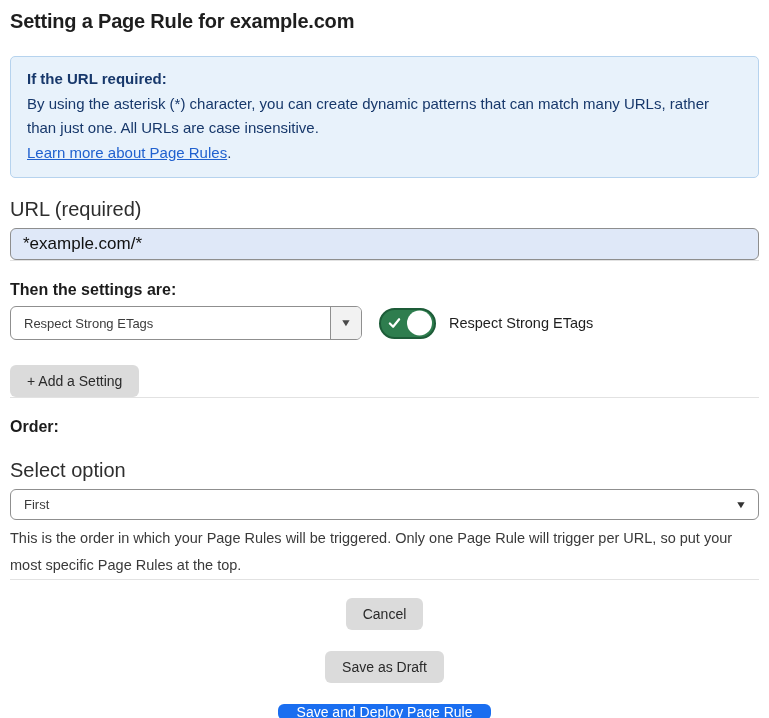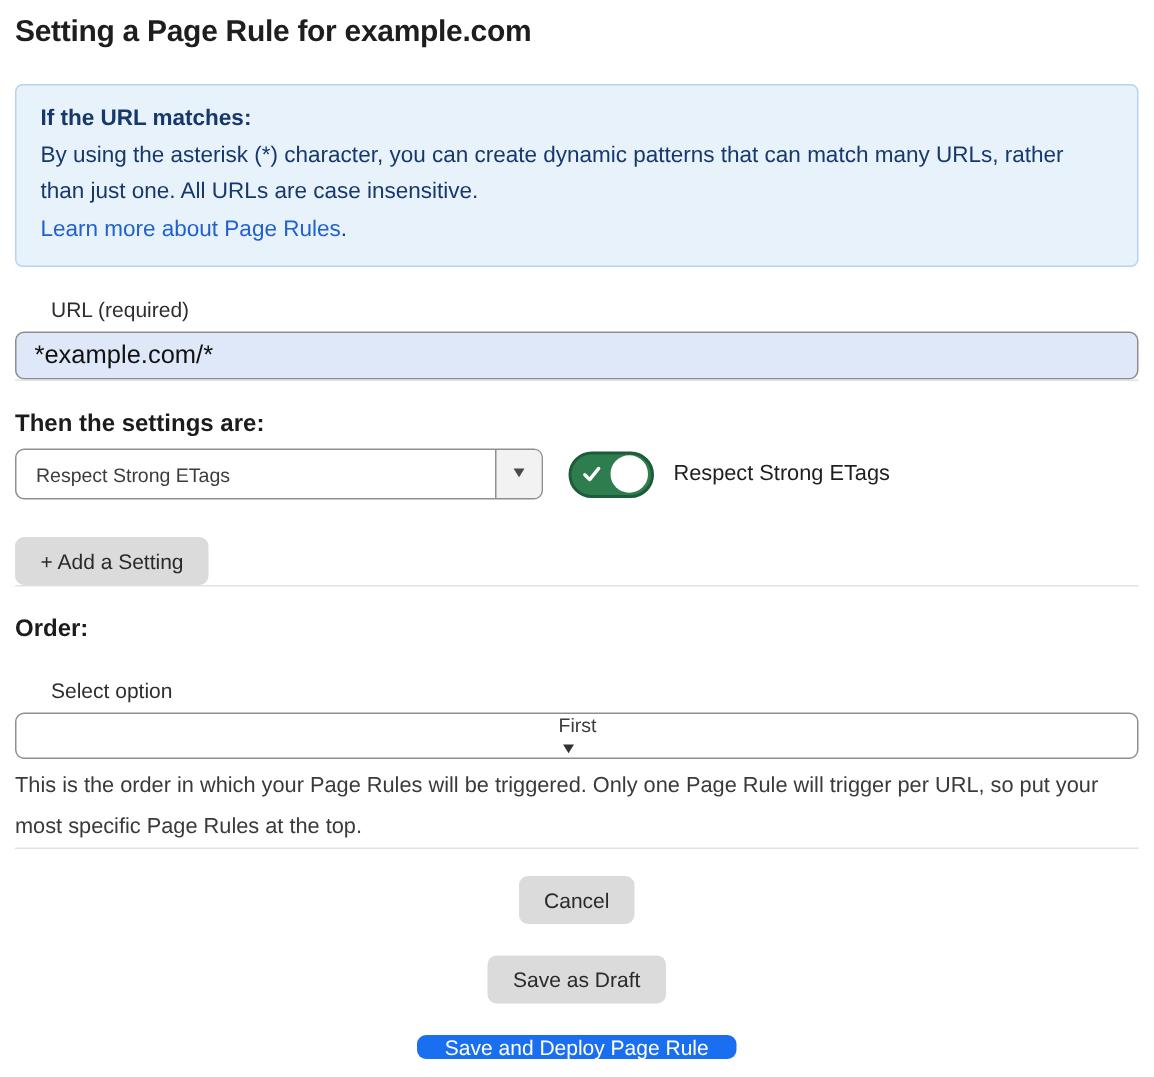--- a/index.html
+++ b/index.html
@@ -19,23 +19,23 @@
   .info-box {
     margin-top: 23px;
     background: var(--info-bg, #e8f2fb);
     border: 1px solid var(--info-border, #b6d3ee);
     border-radius: 5px;
     padding: 10px 16px 12px;
     color: var(--info-text, #17386b);
     font-size: 15px; line-height: 24.5px;
   }
   .info-heading { font-weight: 700; }
-  .info-link { color: var(--link, #2061cf); cursor: pointer; text-align: center; }
+  .info-link { color: var(--link, #2061cf); text-decoration: underline; cursor: pointer; text-align: center; }
 
-  .field-label { margin-top: 20px; font-size: 14px; color: #2e2e2e; margin-left: 24px; }
+  .field-label { margin-top: 20px; font-size: 20px; color: #2e2e2e; }
 
   .url-input {
     display: block; margin-top: 7px; width: 100%; height: 32px;
     background: var(--input-bg, #dfe8f8);
     border: 1px solid #8e8e8e; border-radius: 6px;
     padding: 0 12px; font-size: 17px; color: #111;
     font-family: "Liberation Sans", sans-serif; outline: none;
   }
 
   hr.divider { border: none; border-top: 1px solid #e2e2e2; margin: 0; }
@@ -75,39 +75,39 @@
   }
   .toggle-label { margin-left: 13px; font-size: 14.5px; color: #1f1f1f; }
 
   button { font-family: "Liberation Sans", sans-serif; cursor: pointer; border: none; }
   .gray-btn {
     background: var(--gray-button, #dbdbdb); color: #2a2a2a;
     height: 32px; padding: 0 17px; border-radius: 6px; font-size: 14px;
   }
   .add-setting-btn { margin-top: 25px; }
 
-  .order-select { margin-top: 7px; width: 100%; height: 31px; padding-right: 12px; flex-direction: column; }
+  .order-select { margin-top: 7px; width: 100%; height: 31px; padding-right: 12px; }
 
   .help-text { margin: 5px 0 0; font-size: 14.5px; line-height: 27px; color: #3a3a3a; }
 
   .footer { margin-top: 18px; display: flex; gap: 21px; align-items: center; flex-direction: column; }
   .blue-btn {
     background: var(--primary-blue, #1a6ef0); color: #ffffff;
     height: 16px; padding: 0 19px; border-radius: 6px; font-size: 14px;
   }
 </style>
 </head>
 <body>
 
 <div class="page">
 
   <h1 class="page-title">Setting a Page Rule for example.com</h1>
 
   <div class="info-box">
-    <div class="info-heading">If the URL matches:</div>
+    <div class="info-heading">If the URL required:</div>
     <div class="info-body">By using the asterisk (*) character, you can create dynamic patterns that can match many URLs, rather than just one. All URLs are case insensitive.</div>
     <div class="info-link-line"><a class="info-link">Learn more about Page Rules</a><span>.</span></div>
   </div>
 
   <div class="field-label">URL (required)</div>
   <input class="url-input" type="text" value="*example.com/*" style="">
 
   <hr class="divider divider-1">
 
   <h2 class="section-heading">Then the settings are:</h2>

